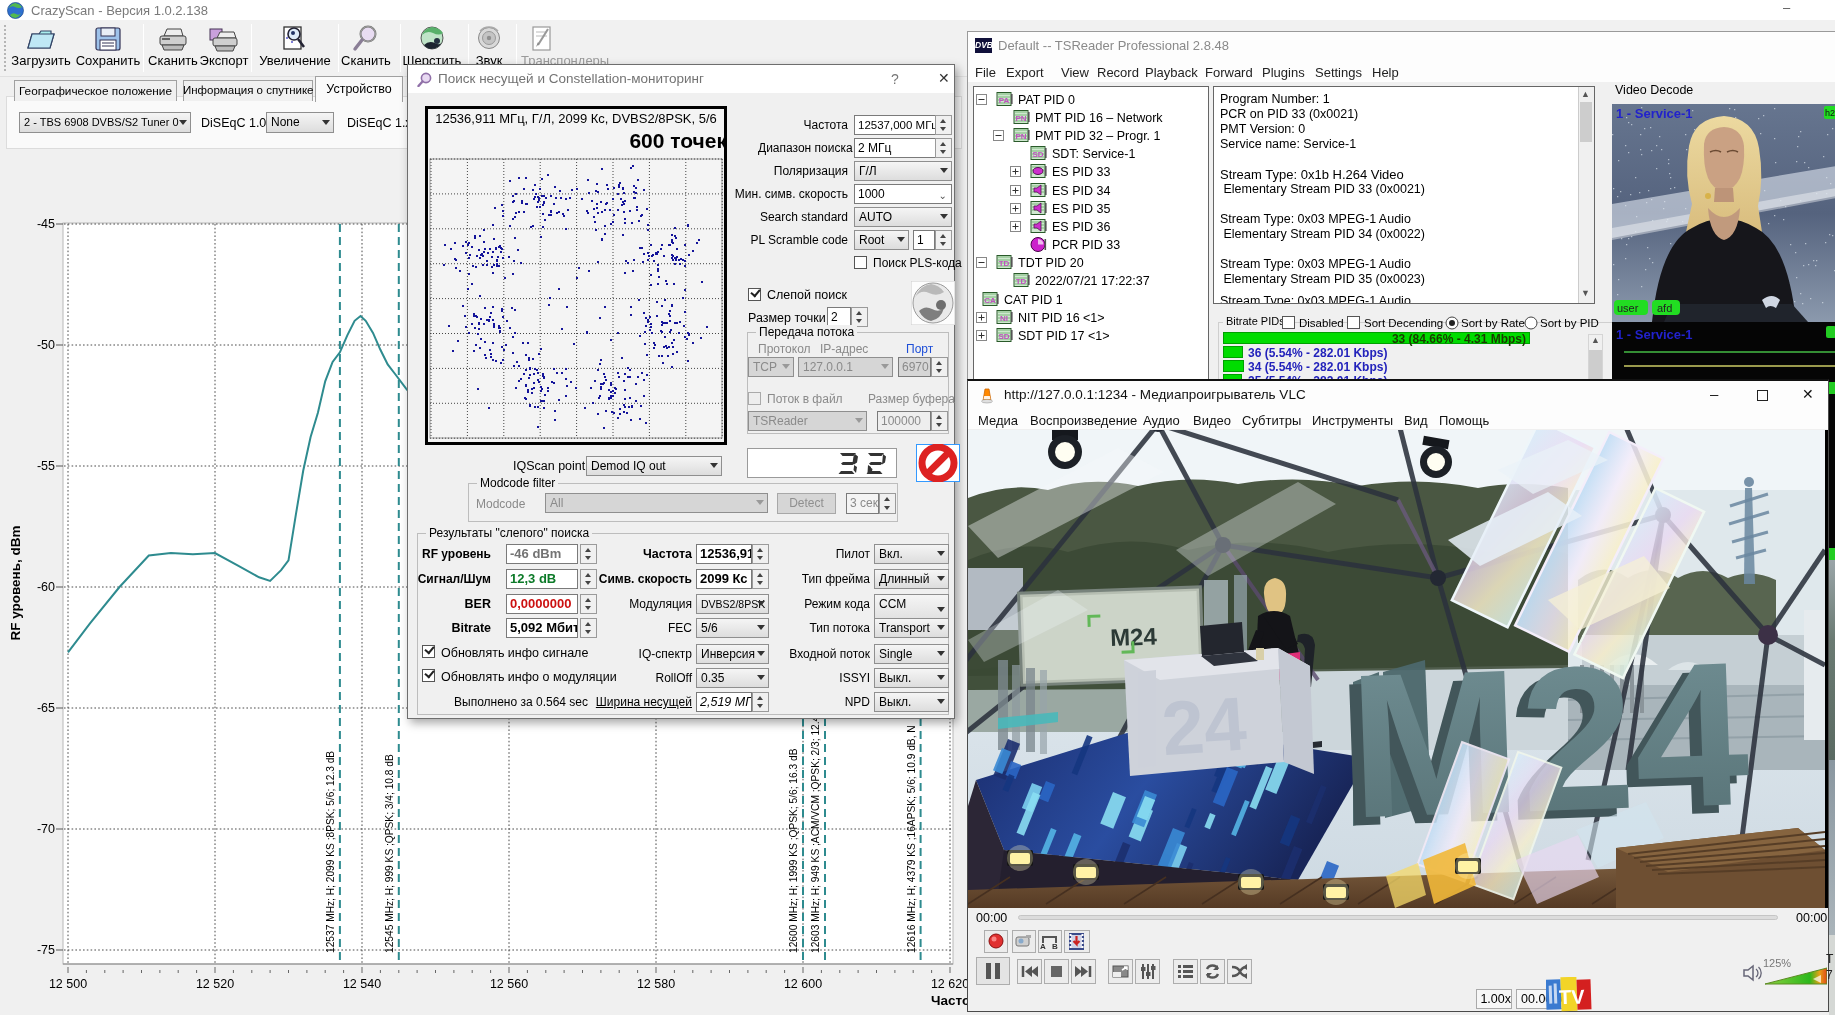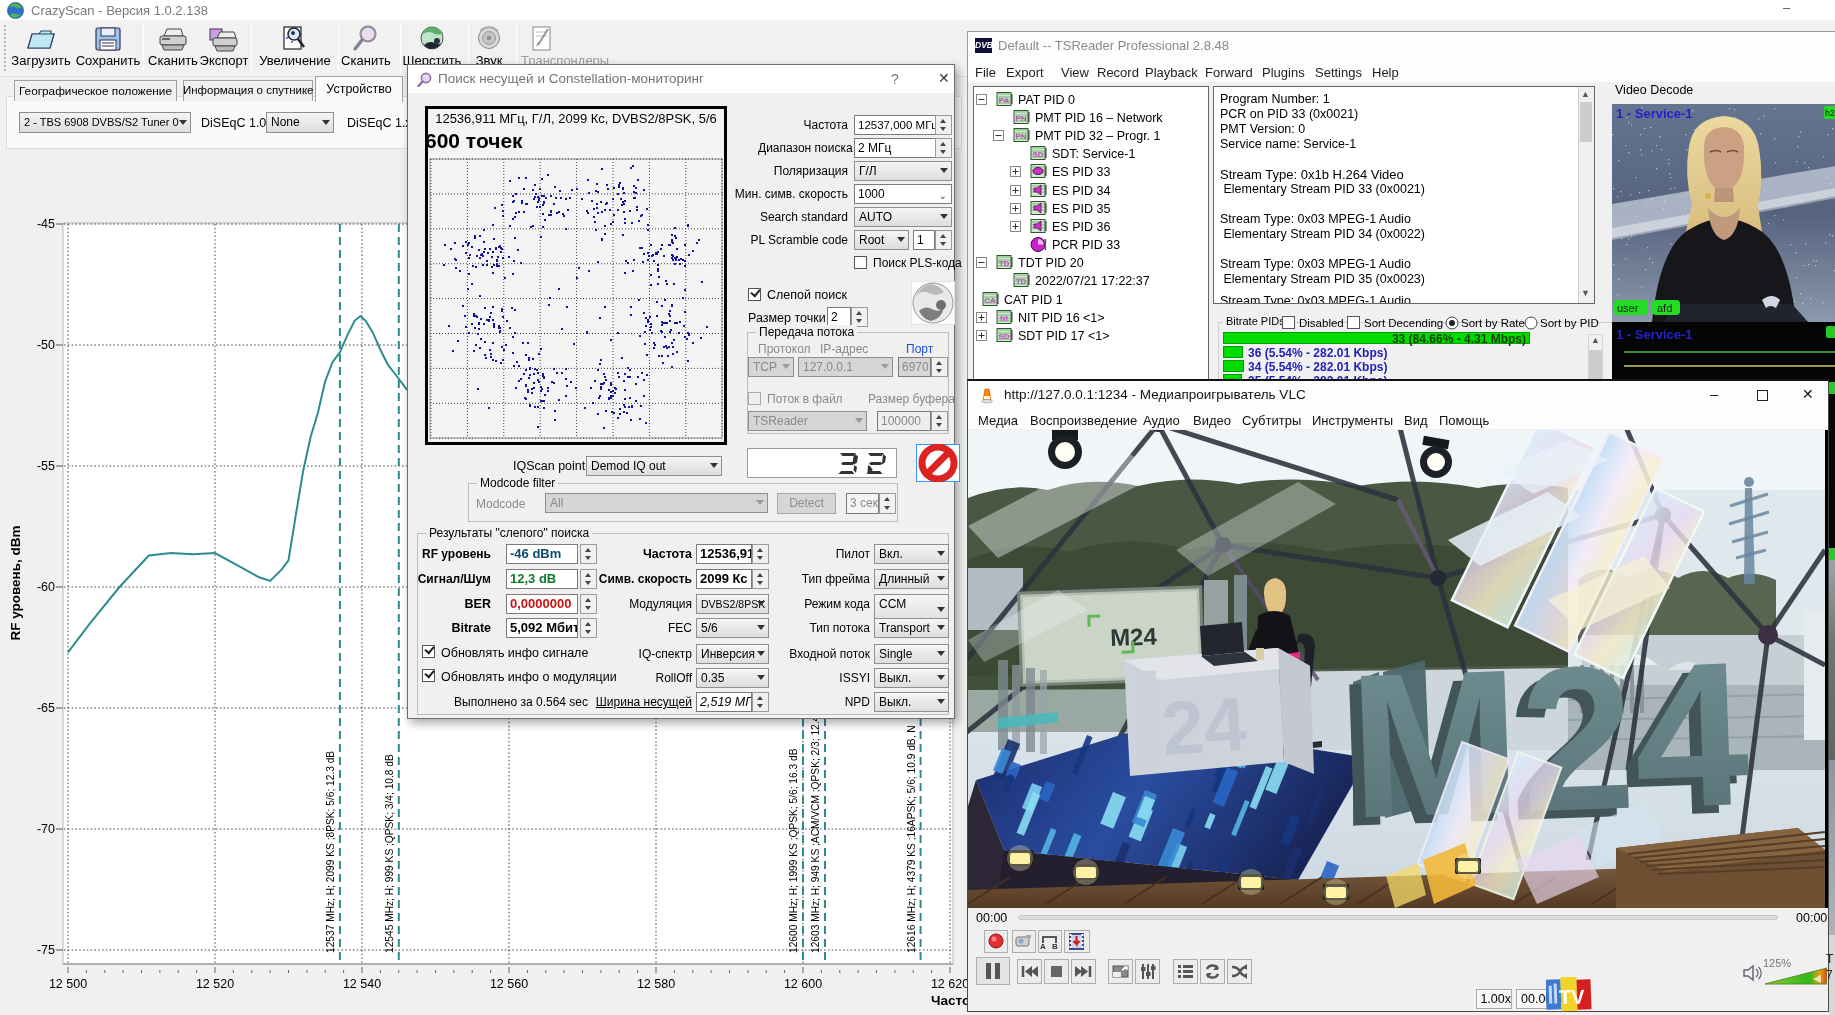--- a/index.html
+++ b/index.html
@@ -245,21 +245,21 @@
 <div class="a" style="left:0;top:0;width:546px;height:28px;background:#fff"></div>
 <svg class="a" style="left:9px;top:7px" width="16" height="15" viewBox="0 0 16 15">
 <circle cx="9" cy="6" r="4.6" fill="#e8d9f2" stroke="#9070a8" stroke-width="1.6"></circle>
 <line x1="5.5" y1="9.5" x2="1.5" y2="14" stroke="#9070a8" stroke-width="2.4" stroke-linecap="round"></line>
       </svg>
 <div class="lbl" style="left:30px;top:6px;font-size:13.5px;color:#737373">Поиск несущей и Constellation-мониторинг</div>
 <div class="lbl" style="left:483px;top:6px;font-size:14px;color:#777">?</div>
 <div class="lbl" style="left:530px;top:5px;font-size:14px;color:#333">✕</div>
 <div class="a" style="left:17px;top:41px;width:302px;height:339px;background:#f4f4f4;border:3px solid #000"></div>
 <div class="lbl" style="left:17px;top:46px;width:302px;text-align:center;font-size:13px">12536,911 МГц, Г/Л, 2099 Кс, DVBS2/8PSK, 5/6</div>
-<div class="lbl" style="left:17px;top:64px;width:302px;text-align:left;font-size:21px;font-weight:bold">600 точек</div>
+<div class="lbl" style="left:17px;top:64px;width:302px;text-align:right;font-size:21px;font-weight:bold">600 точек</div>
 <svg class="a" style="left:20px;top:90px" width="296" height="287" viewBox="0 0 296 287">
         <rect x="2" y="4" width="292" height="279" fill="none" stroke="#9a9a9a"></rect>
         <line x1="3.0" y1="4" x2="3.0" y2="283" stroke="#444" stroke-dasharray="1,2"></line>
         <line x1="39.4" y1="4" x2="39.4" y2="283" stroke="#444" stroke-dasharray="1,2"></line>
         <line x1="75.8" y1="4" x2="75.8" y2="283" stroke="#444" stroke-dasharray="1,2"></line>
         <line x1="112.2" y1="4" x2="112.2" y2="283" stroke="#444" stroke-dasharray="1,2"></line>
         <line x1="148.6" y1="4" x2="148.6" y2="283" stroke="#444" stroke-dasharray="1,2"></line>
         <line x1="185.0" y1="4" x2="185.0" y2="283" stroke="#444" stroke-dasharray="1,2"></line>
         <line x1="221.4" y1="4" x2="221.4" y2="283" stroke="#444" stroke-dasharray="1,2"></line>
         <line x1="257.8" y1="4" x2="257.8" y2="283" stroke="#444" stroke-dasharray="1,2"></line>
@@ -372,21 +372,21 @@
 <div class="a" style="left:369px;top:428px;width:59px;height:21px;background:#d6d6d6;border:1px solid #a8a8a8;text-align:center;font-size:12px;line-height:19px;color:#8f8f8f">Detect</div>
 <div class="tb" style="left:438px;top:428px;width:33px;height:21px;color:#8a8a8a;background:#f4f4f4">3 сек</div>
       <div class="sp" style="left:471px;top:428px;height:21px">
         <i class="u"></i>
         <i class="d"></i>
       </div>
 <div class="gb" style="left:9px;top:468px;width:532px;height:182px">
         <b>Результаты "слепого" поиска</b>
       </div>
 <div class="rlbl" style="left:10;top:482px;width:83px;font-weight:bold;font-size:12px">RF уровень</div>
-<div class="tb" style="left:98px;top:479px;width:72px;height:20px;"><b style="color:#0c4a6e;font-size:13px">-46 dBm</b></div>
+<div class="tb" style="left:98px;top:479px;width:72px;height:20px;"><b style="color:#737373;font-size:13px">-46 dBm</b></div>
       <div class="sp" style="left:172px;top:479px;height:20px">
         <i class="u"></i>
         <i class="d"></i>
       </div>
 <div class="rlbl" style="left:10;top:507px;width:83px;font-weight:bold;font-size:12px">Сигнал/Шум</div>
 <div class="tb" style="left:98px;top:504px;width:72px;height:20px;"><b style="color:#0c7a28;font-size:13px">12,3 dB</b></div>
       <div class="sp" style="left:172px;top:504px;height:20px">
         <i class="u"></i>
         <i class="d"></i>
       </div>

